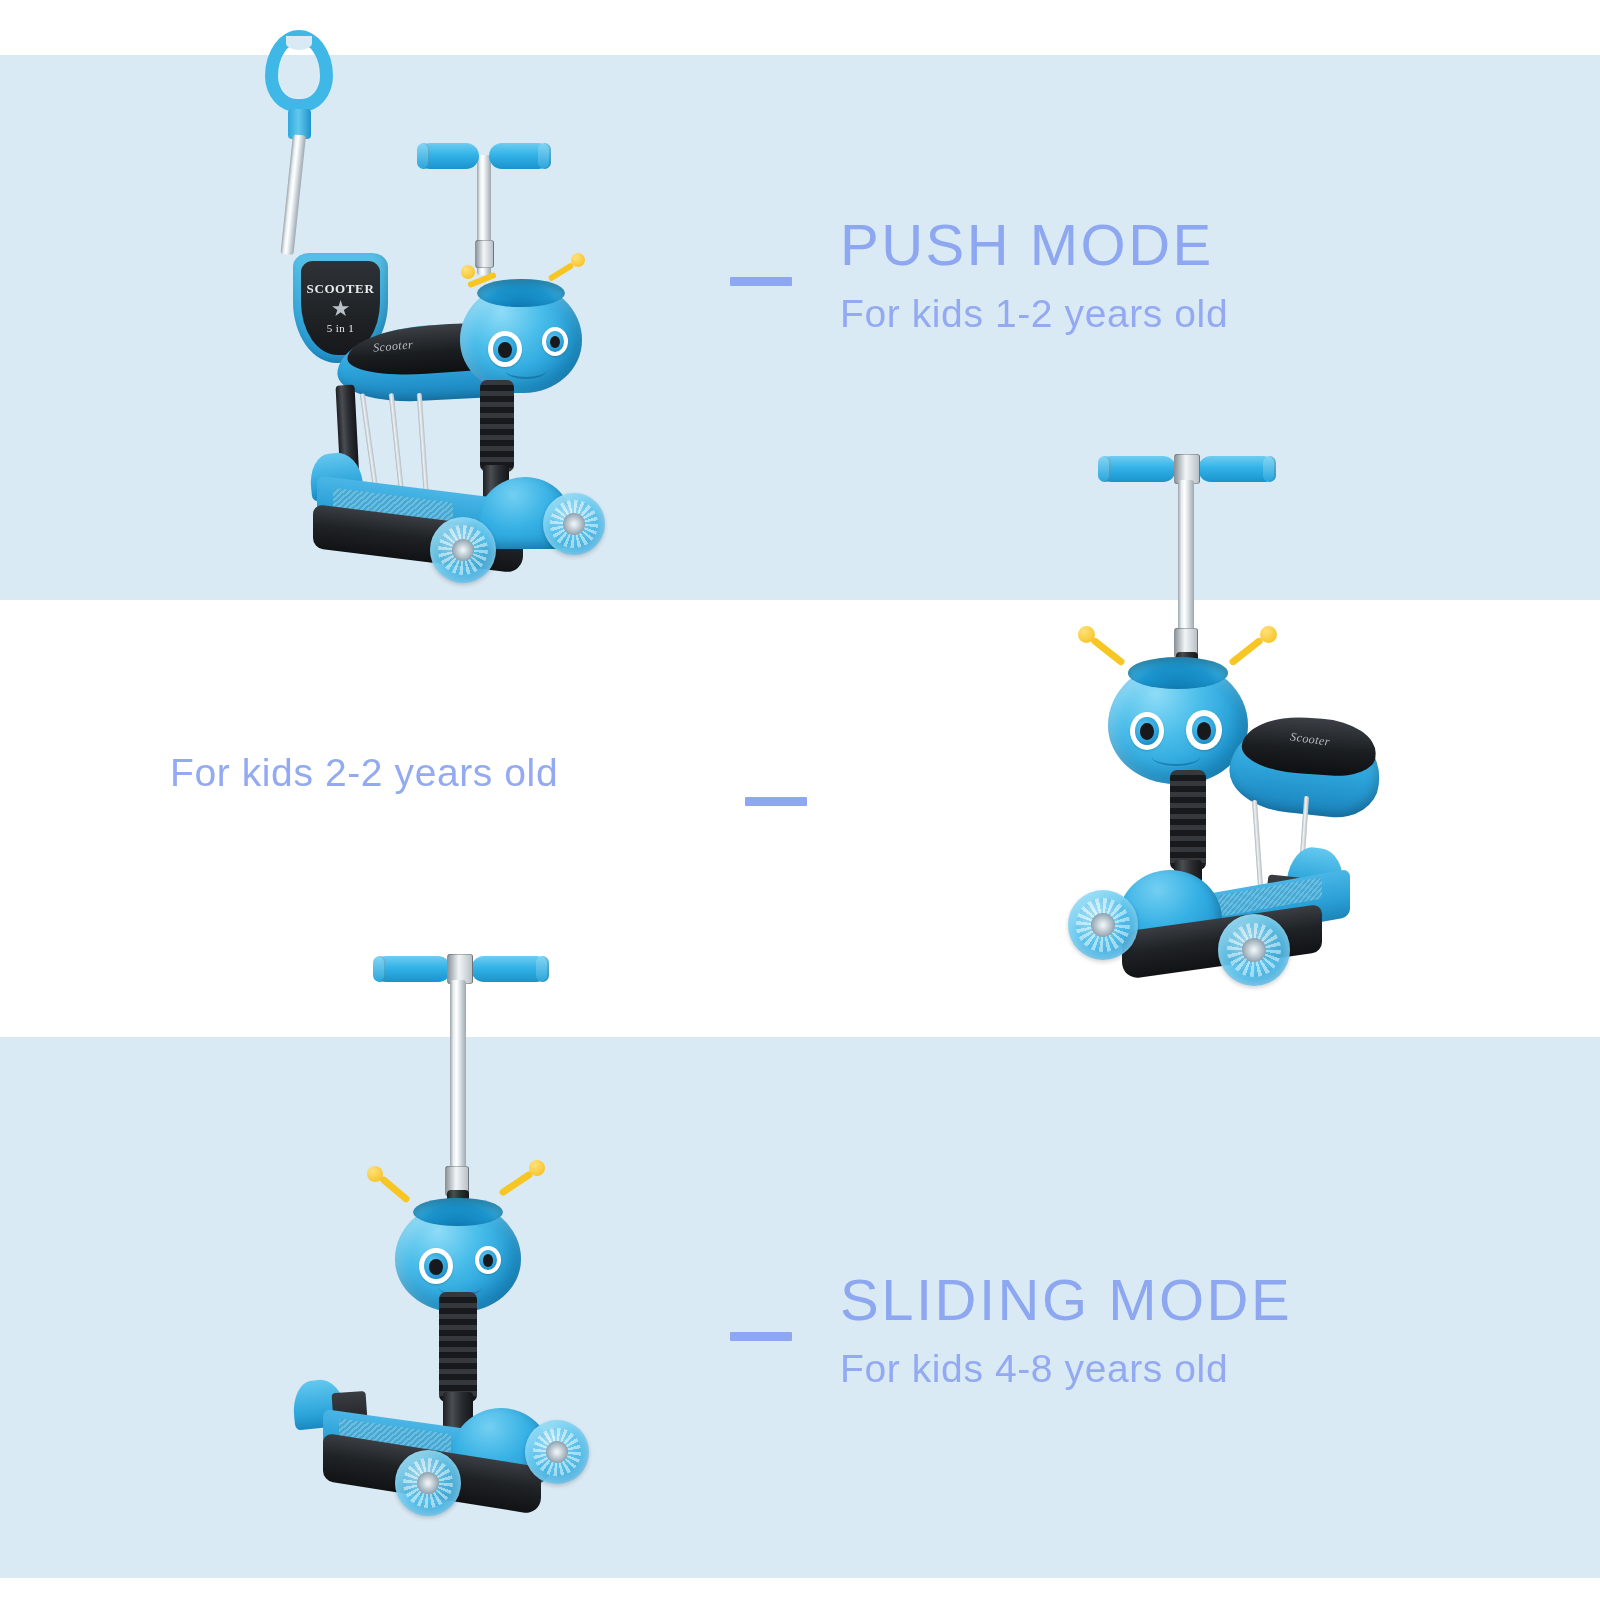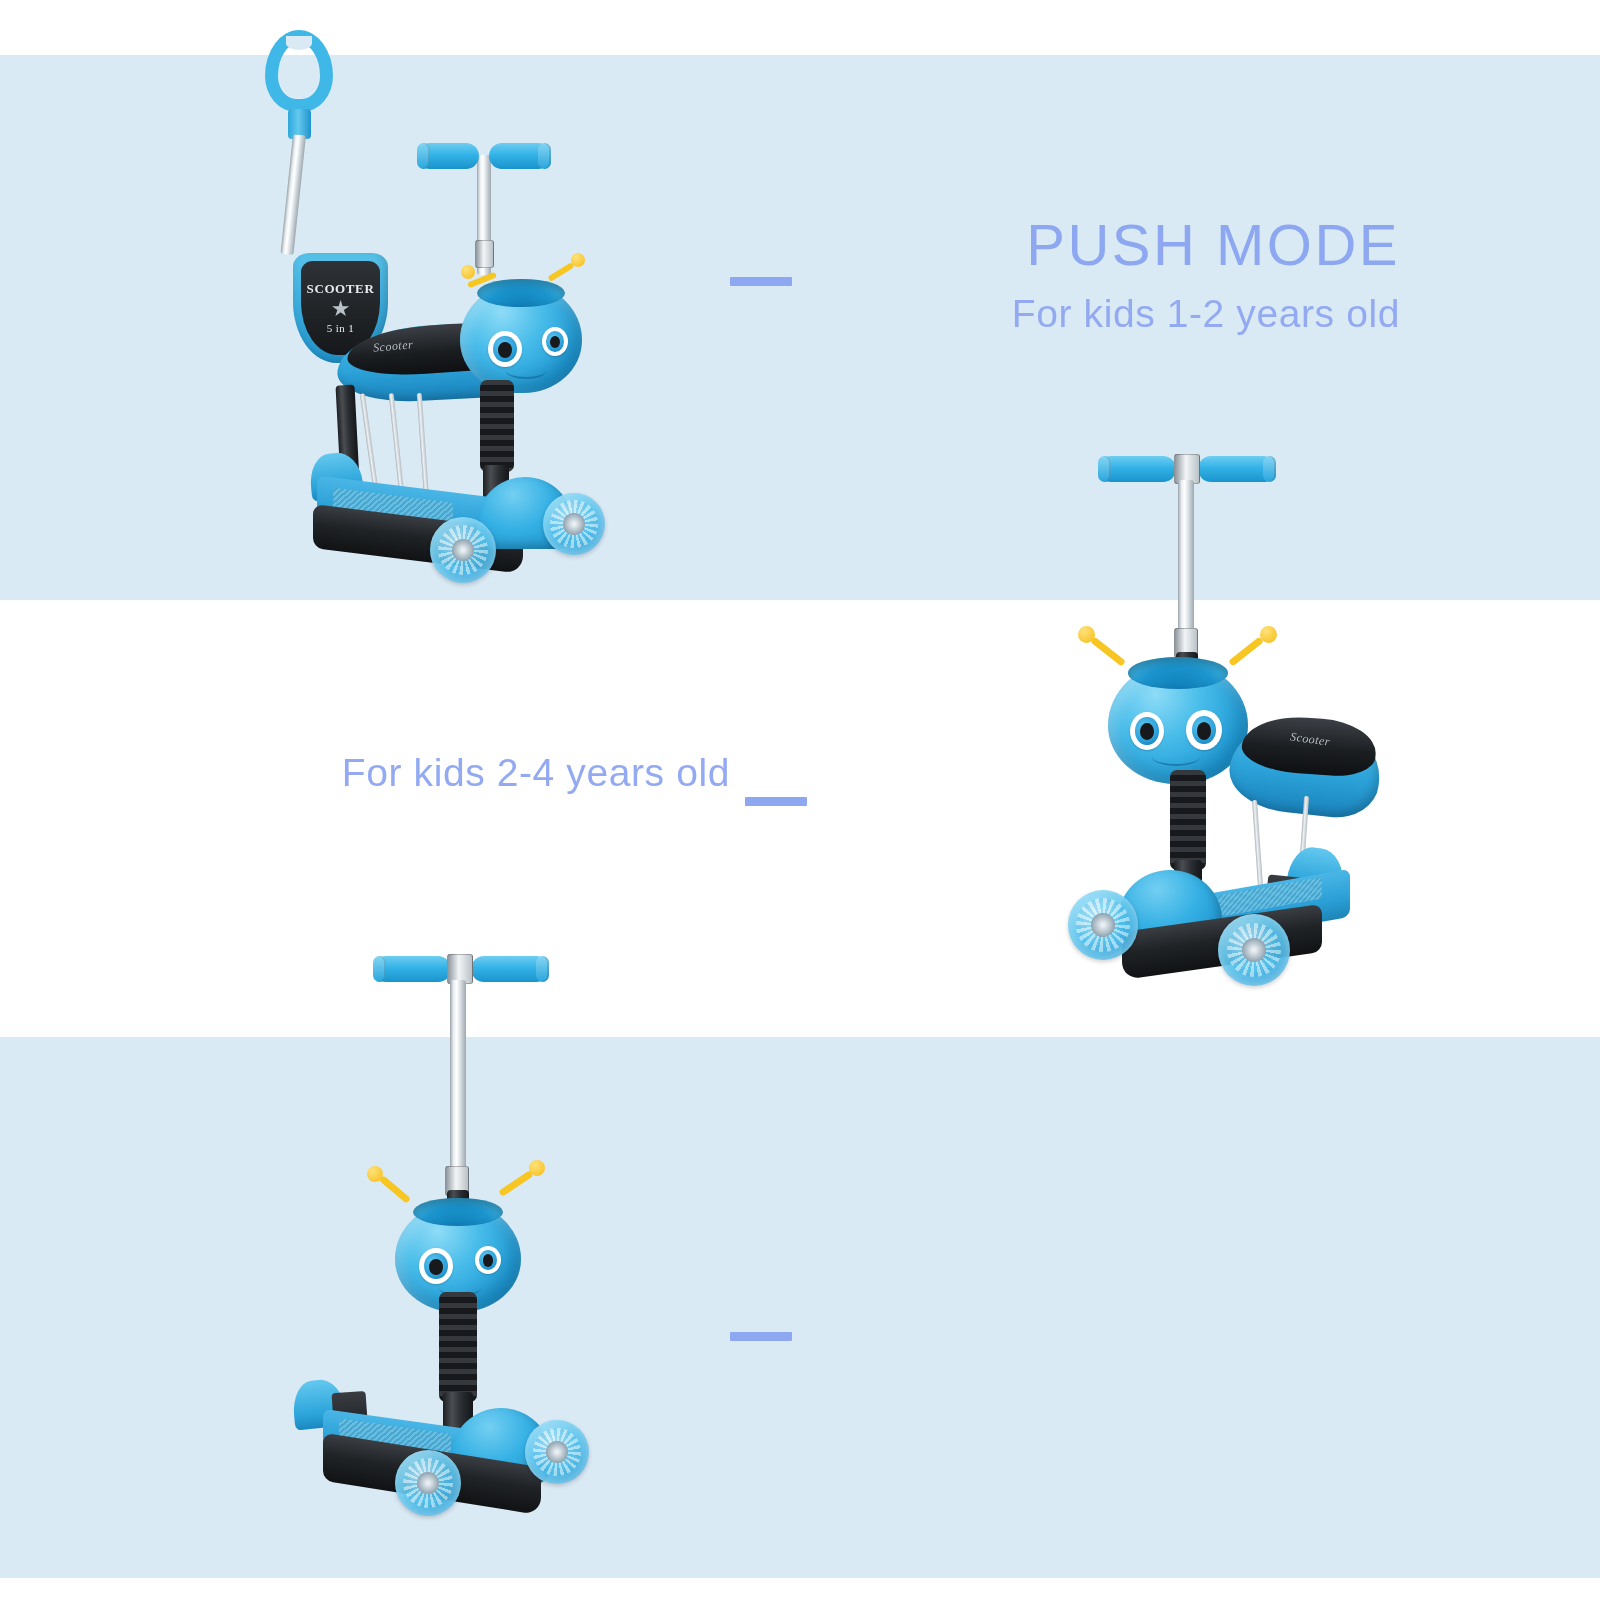--- a/index.html
+++ b/index.html
@@ -26,21 +26,21 @@
     left: 0;
     width: 1600px;
   }
   .band-1 { top: 55px;   height: 545px; }
   .band-2 { top: 600px;  height: 437px; background: #ffffff !important; }
   .band-3 { top: 1037px; height: 541px; }
 
   
   .textblock {
     position: absolute;
-    text-align: right;
+    text-align: left;
   }
   .title {
     font-family: "Liberation Sans", sans-serif;
     font-size: 58px;
     font-weight: 400;
     letter-spacing: 2.5px;
     line-height: 1.05;
     white-space: nowrap;
   }
   .subtitle {
@@ -385,21 +385,21 @@
 
   <div class="dash dash1" style="background: rgb(141, 168, 240);"></div>
   <div class="textblock tb1">
     <div class="title" style="color: rgb(141, 168, 240);">PUSH MODE</div>
     <div class="subtitle" style="color: rgb(147, 170, 242);">For kids 1-2 years old</div>
   </div>
 
   <div class="band band-2"></div>
 
   <div class="textblock tb2">
-    <div class="subtitle" style="color: rgb(147, 170, 242);">For kids 2-4 years old</div>
+    <div class="subtitle" style="color: rgb(147, 170, 242);">For kids 2-2 years old</div>
   </div>
   <div class="dash dash2" style="background: rgb(141, 168, 240);"></div>
 
   <div class="scooter" style="left:1050px; top:440px; width:340px; height:570px;">
 
     <div class="grip left" style="left:48px; top:16px; width:78px;"></div>
     <div class="grip right" style="left:148px; top:16px; width:78px;"></div>
     <div class="collar" style="left:124px; top:14px; width:26px; height:30px;"></div>
     <div class="pole" style="left:128px; top:40px; width:16px; height:155px;"></div>
     <div class="collar" style="left:124px; top:188px; width:24px; height:30px;"></div>
@@ -490,14 +490,18 @@
       <div class="spokes"></div>
       <div class="hub"></div>
     </div>
     <div class="wheel" style="left:250px; top:490px; width:64px; height:64px;">
       <div class="spokes"></div>
       <div class="hub"></div>
     </div>
   </div>
 
   <div class="dash dash3" style="background: rgb(141, 168, 240);"></div>
+  <div class="textblock tb3">
+    <div class="title" style="color: rgb(141, 168, 240);">SLIDING MODE</div>
+    <div class="subtitle" style="color: rgb(147, 170, 242);">For kids 4-8 years old</div>
+  </div>
 
 </div>
 
 </body></html>

